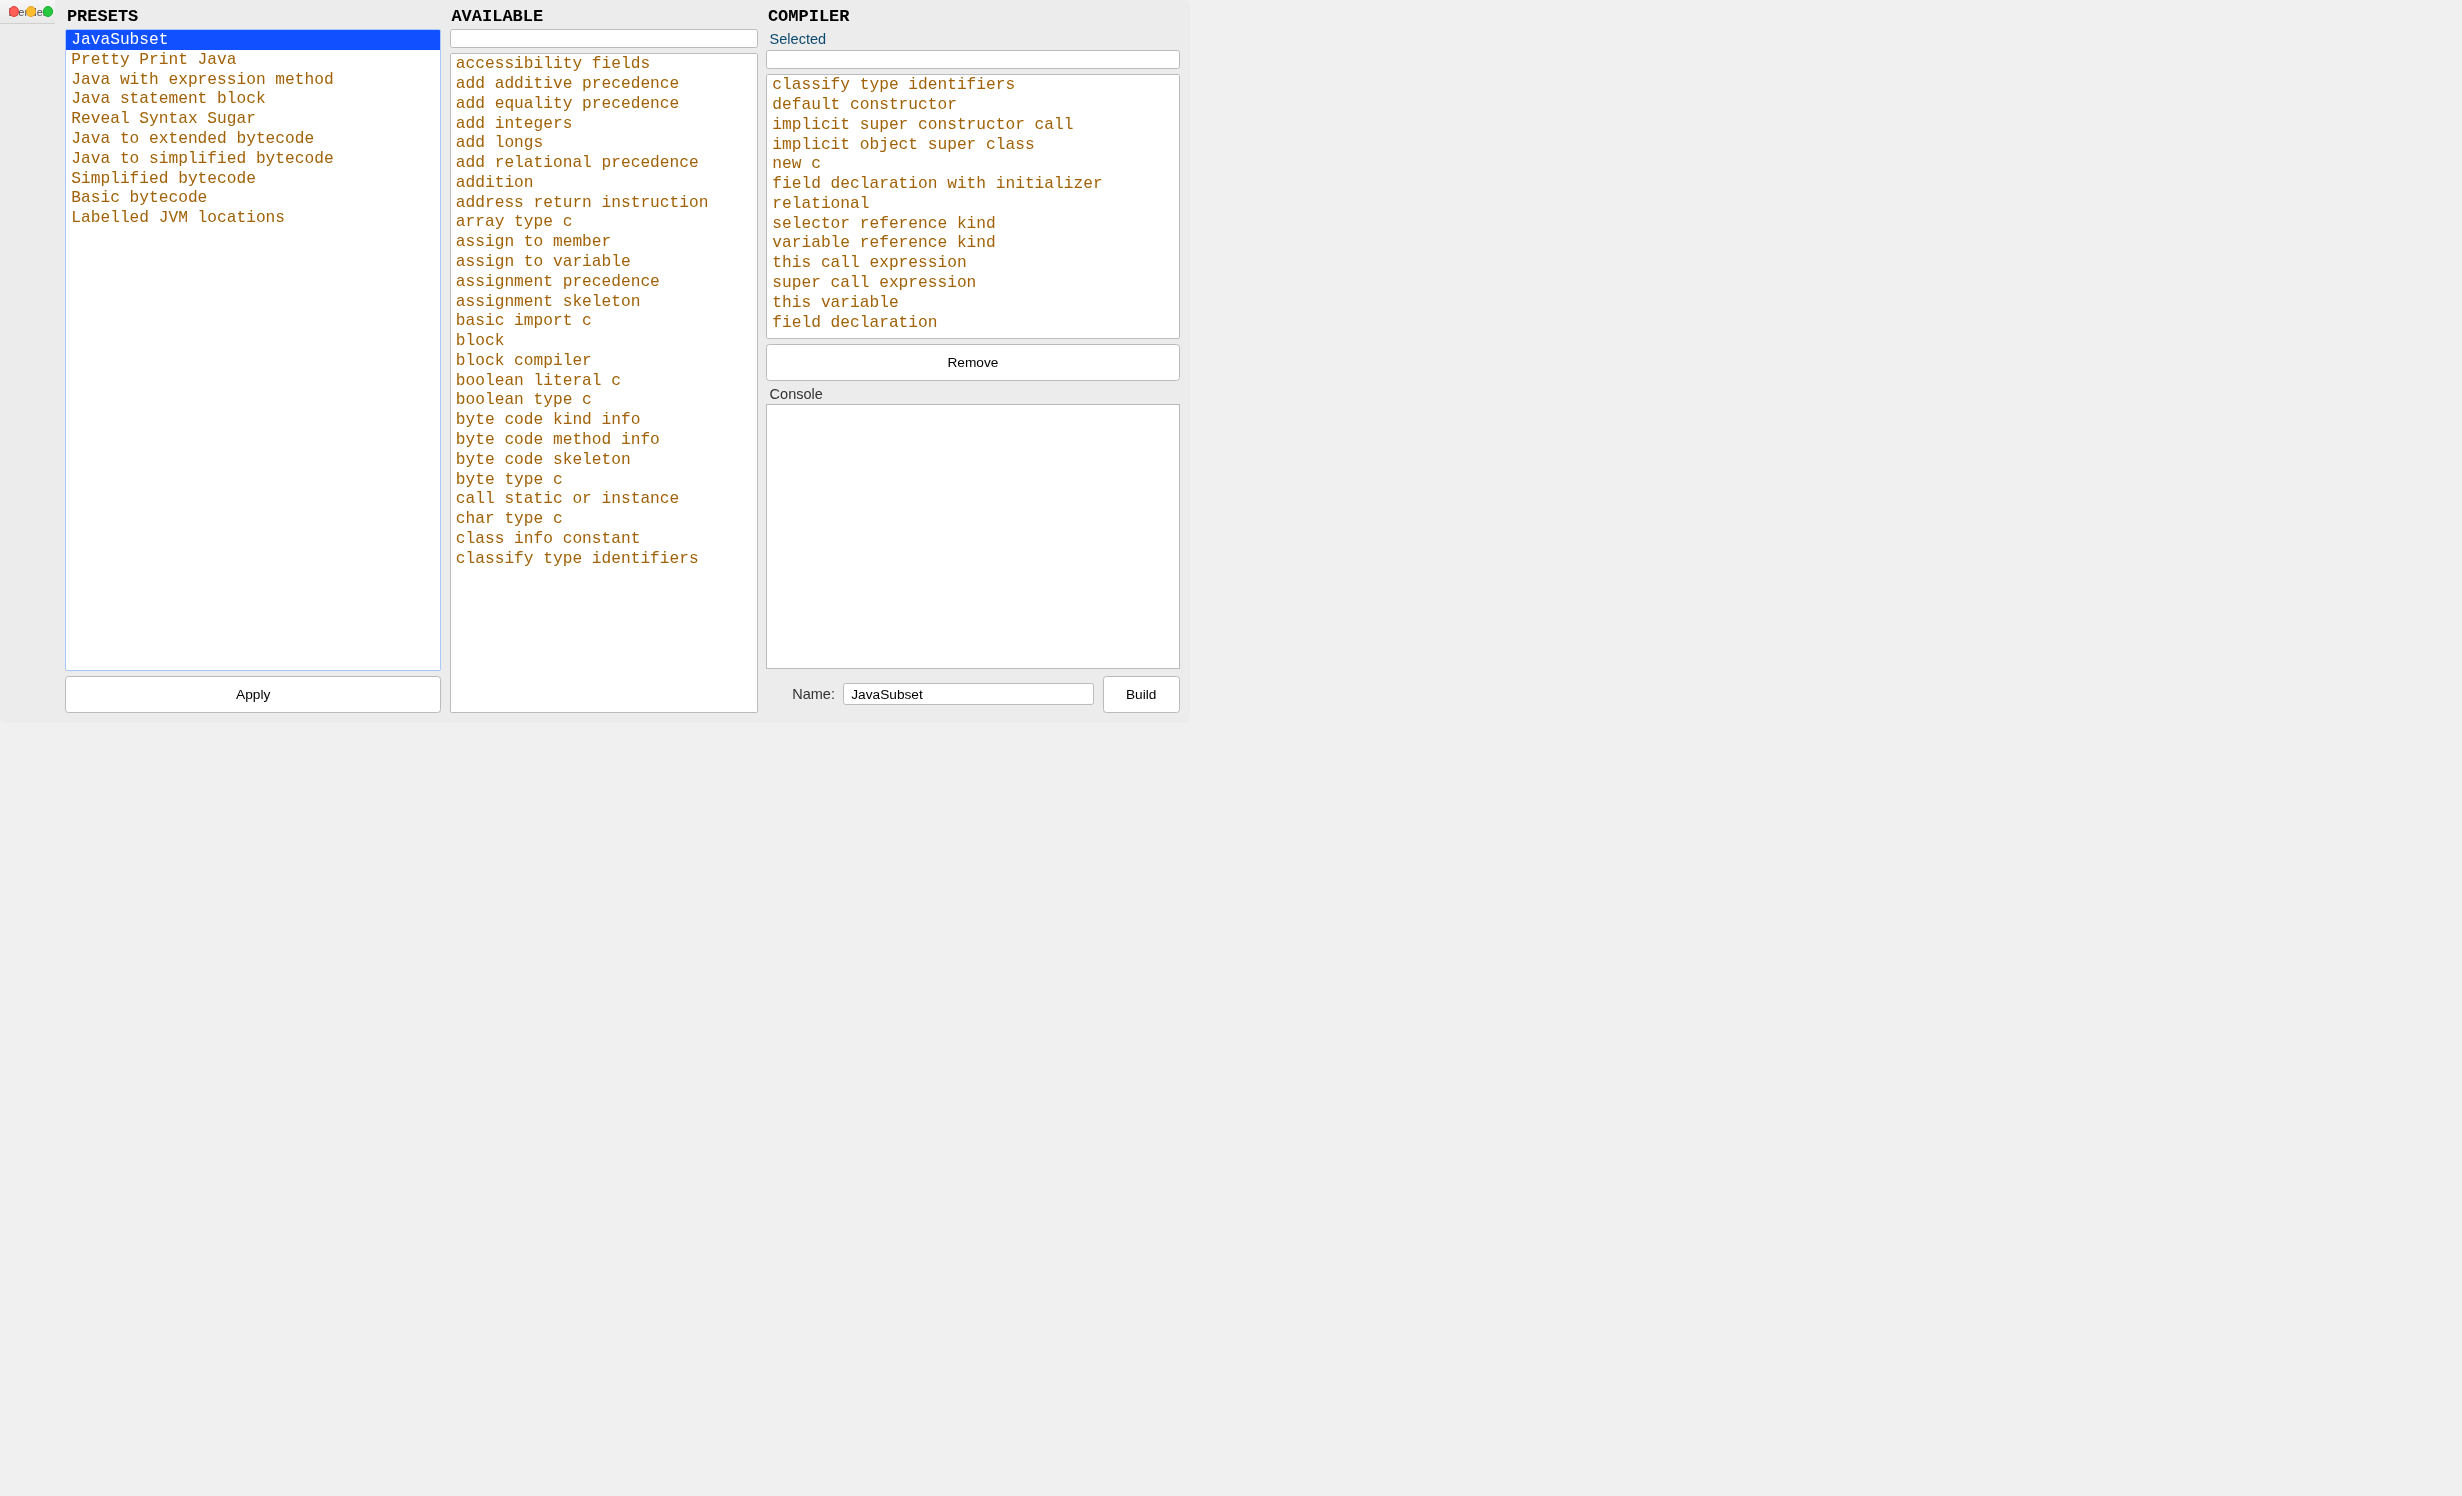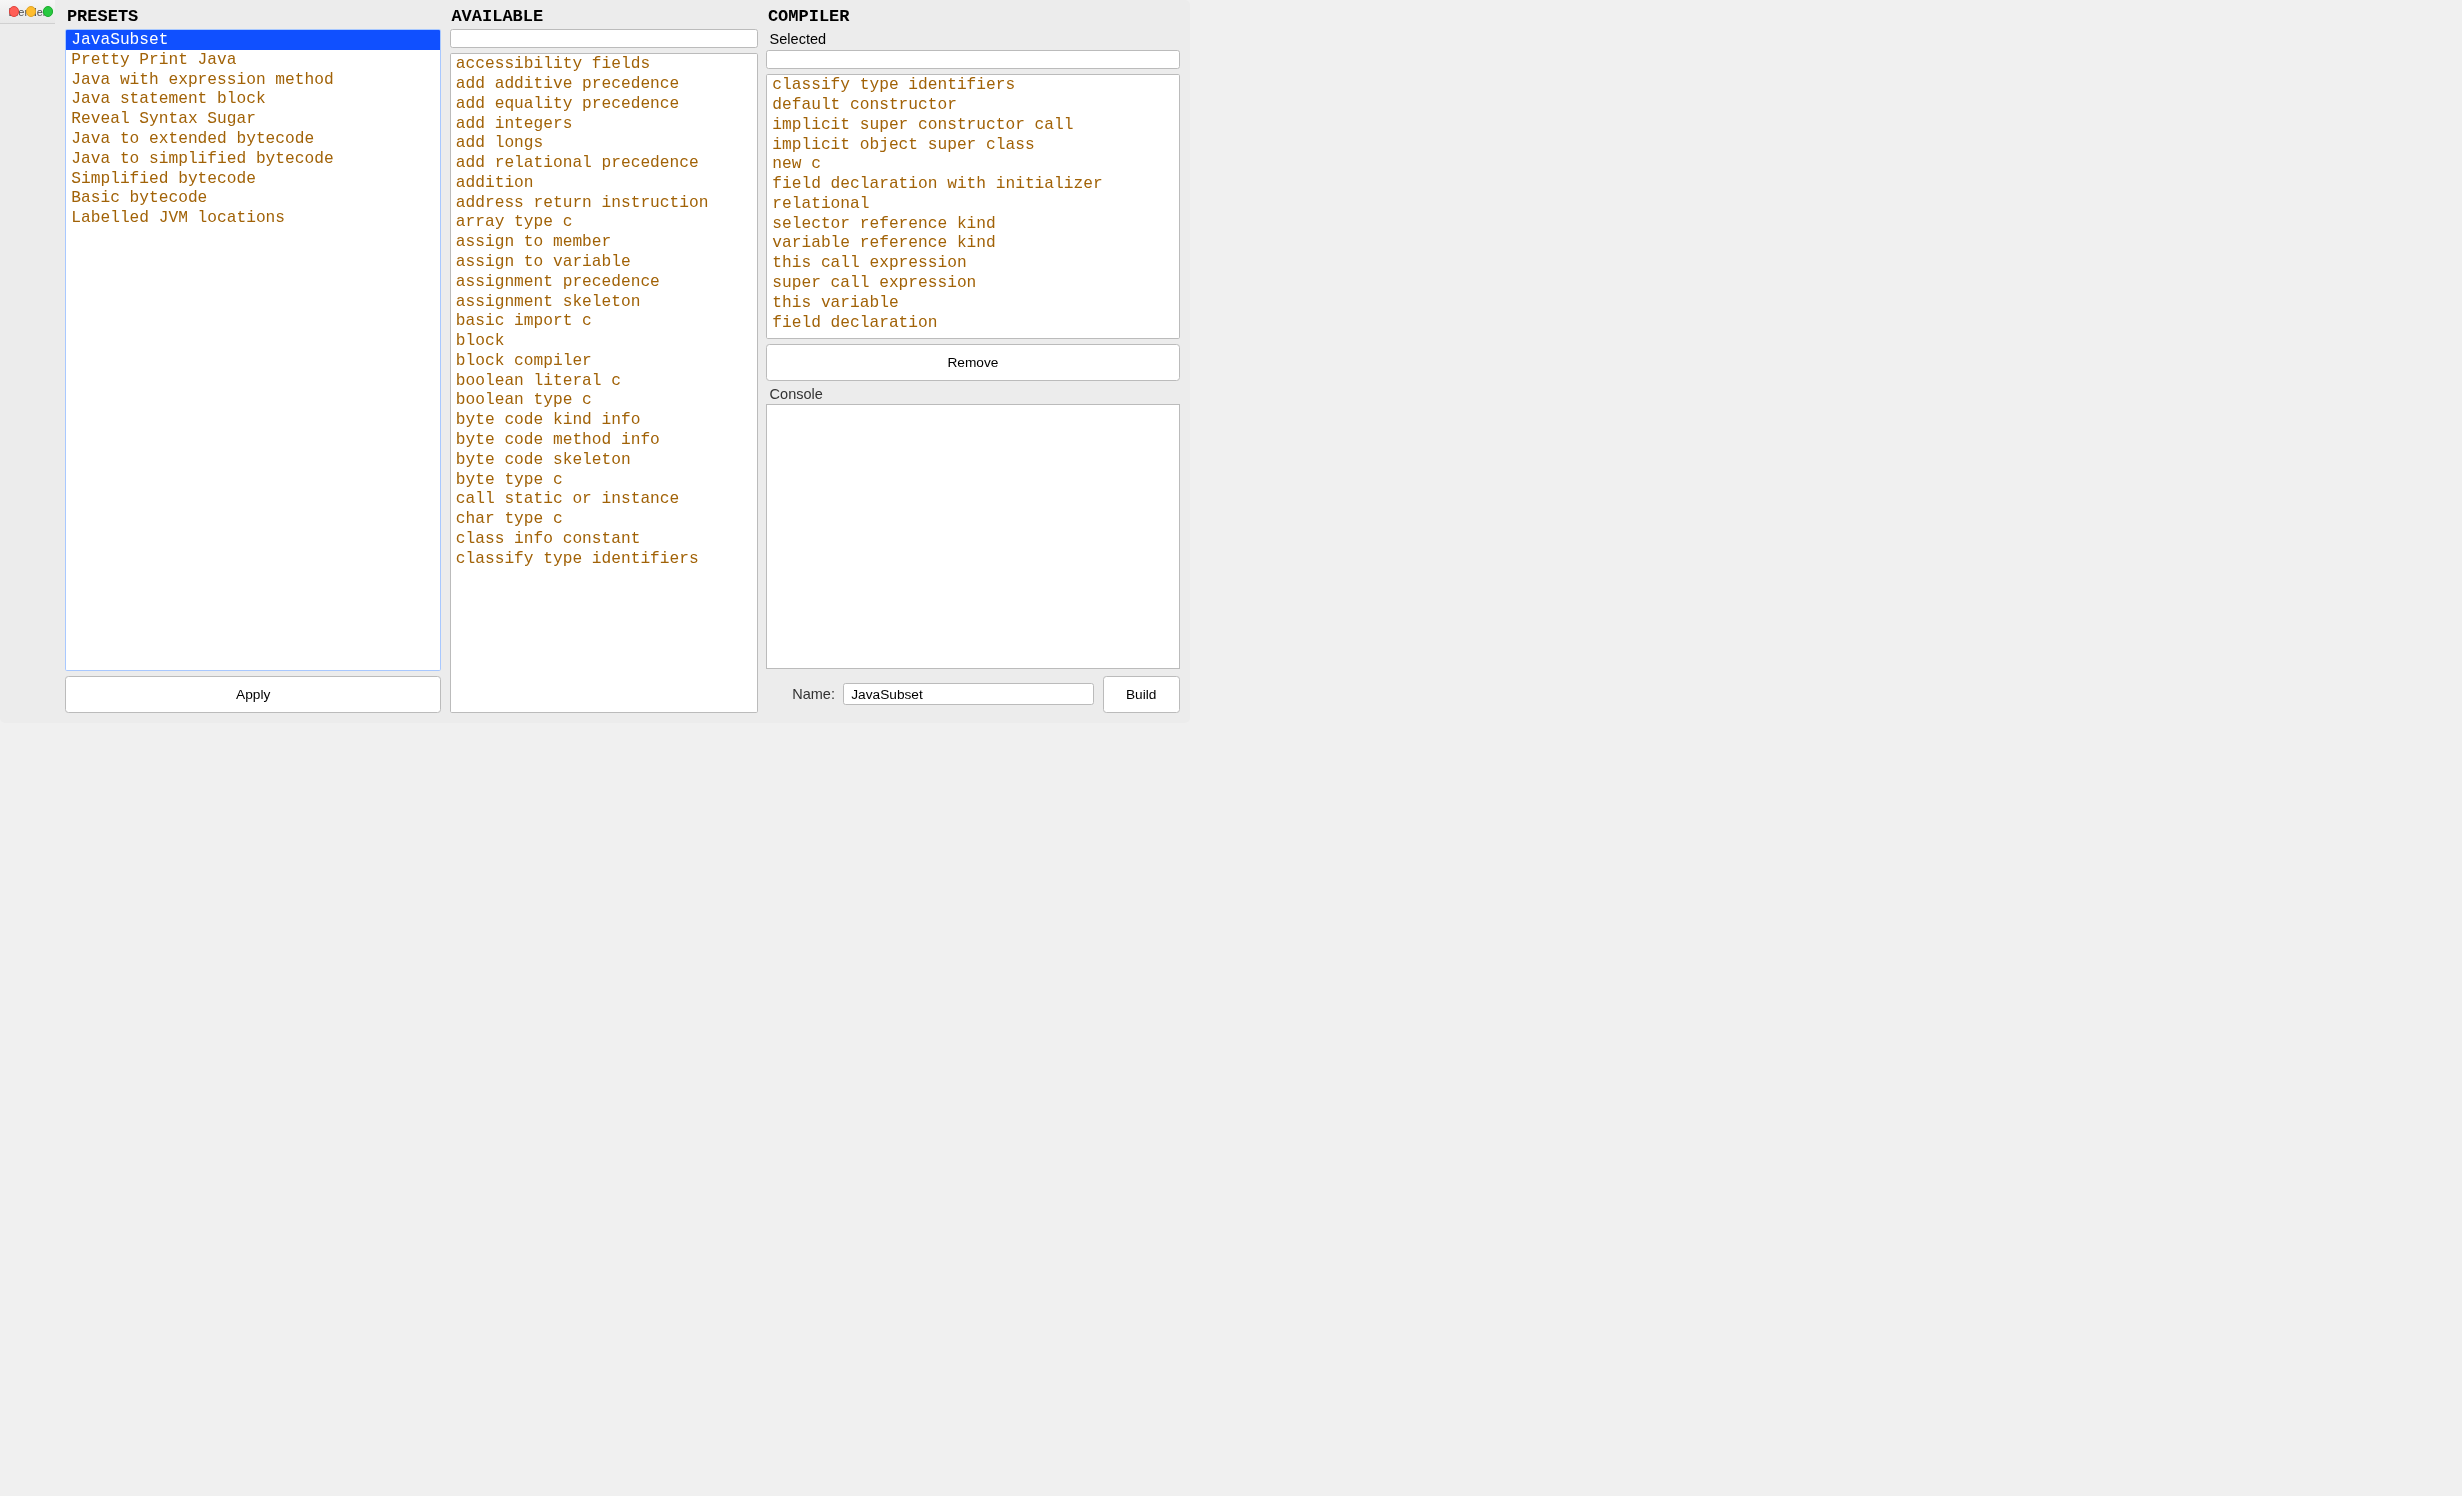--- a/index.html
+++ b/index.html
@@ -122,21 +122,21 @@
     .panel-header {
       font-family: "Courier New", Courier, monospace;
       font-weight: bold;
       font-size: 17px;
       padding: 1.7px 0 3.4px 1.7px;
       color: #000;
     }
     
     .sub-label {
       font-size: 14.5px;
-      color: #000000;
+      color: #0c4a6e;
       padding: 1.7px 0 3.4px 3.4px;
     }
     
     .search-box {
       height: 19px;
       border: 0.9px solid #bbb;
       border-radius: 2.6px;
       background: #fff;
       margin-bottom: 5.1px;
       padding: 1.7px 5.1px;

